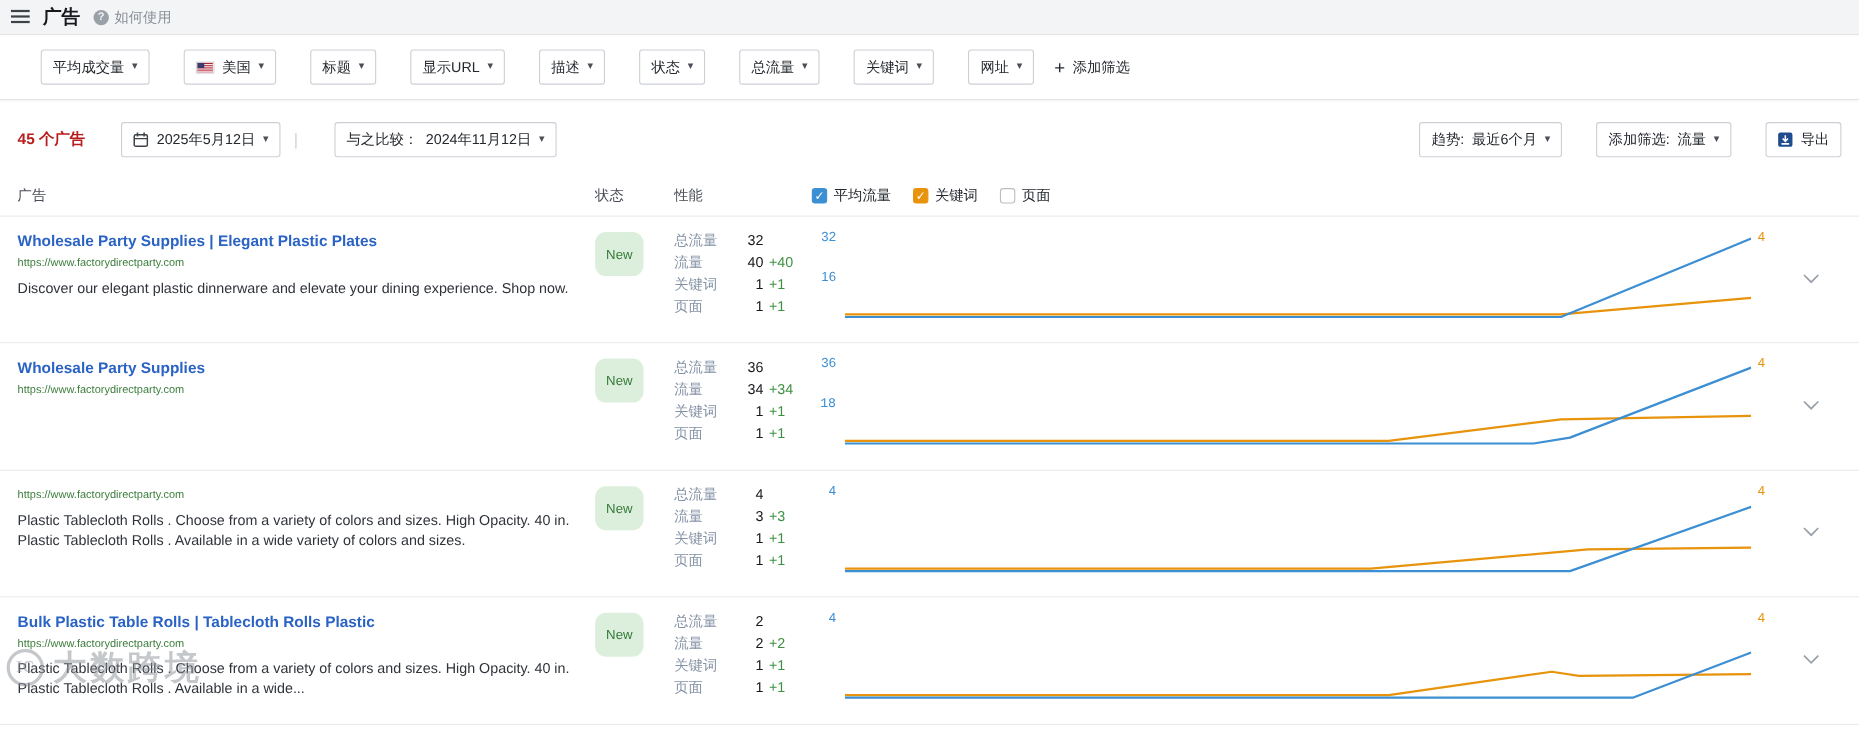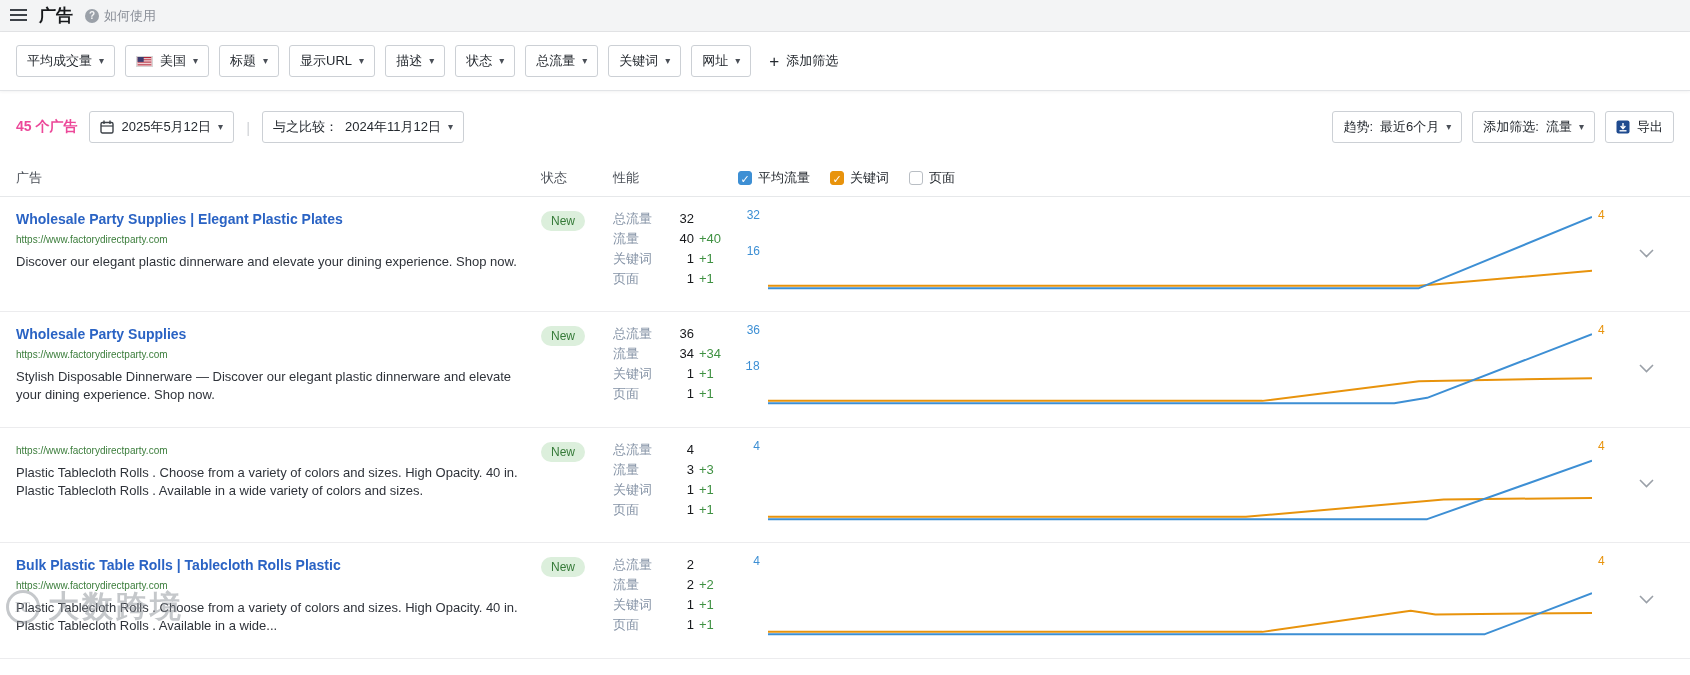--- a/index.html
+++ b/index.html
@@ -1,21 +1,21 @@
 <!DOCTYPE html>
 <html><head>
 <meta charset="utf-8">
 <style>
   * { box-sizing: border-box; margin: 0; padding: 0; }
   html,body { width:1690px; height:675px; overflow:hidden; }
   body {
     font-family: "Liberation Sans", sans-serif;
     color:#24292f; background:#fff; position:relative; font-size:13px;
   }
-  button { font-family: inherit; cursor:pointer; }
+  button { font-family: inherit; cursor:pointer;margin-left:21px; }
 
   
   .topbar { height:32px; background:#f3f4f5; border-bottom:1px solid #e3e4e6;
     display:flex; align-items:center; padding:0 10px; gap:12px; }
   .hamburger { width:17px; height:13px; position:relative; display:inline-block; cursor:pointer; }
   .hamburger i { position:absolute; left:0; top:0; width:17px; height:2px; background:#3d4248;
     box-shadow:0 5px 0 #3d4248, 0 10px 0 #3d4248; }
   .page-title { font-size:17px; font-weight:700; color:#17191c; }
   .help { display:flex; align-items:center; gap:5px; color:#8a8f98; font-size:13px; cursor:pointer; }
   .help-icon { width:14px; height:14px; border-radius:50%; background:#9aa0a8; color:#f3f4f5;
@@ -28,21 +28,21 @@
   .filter-btn, .btn { border:1px solid #ccd0d5; border-radius:3px; background:#fff;
     padding:6px 10px; font-size:13px; color:#24292f; display:inline-flex; align-items:center; gap:7px; }
   .caret { font-size:10px; color:#4a4f57; line-height:1; }
   .flag svg { display:block; border:1px solid #d6d6d6; }
   .add-filter { border:none; background:none; display:inline-flex; align-items:center; gap:7px;
     font-size:13px; color:#24292f; margin-left:8px; }
   .plus { font-size:17px; line-height:1; color:#24292f; font-weight:400; }
 
   
   .toolbar { display:flex; align-items:center; padding:20px 16px 16px; gap:12px; }
-  .count { font-size:14px; font-weight:700; color:#ec4899; white-space:nowrap; }
+  .count { font-size:14px; font-weight:700; color:#b91c1c; white-space:nowrap; }
   .sep { color:#d0d3d7; font-size:15px; }
   .toolbar-right { margin-left:auto; display:flex; gap:10px; }
   .cal-icon svg, .export-icon svg { display:block; }
 
   
   .thead { display:grid; grid-template-columns:525px 72px 125px 1fr 56px;
     padding:0 16px; height:38px; align-items:center; border-bottom:1px solid #e6e8ea;
     color:#4a4f57; font-size:13px; }
   .col-toggles { display:flex; align-items:center; gap:20px; }
   .toggle { display:inline-flex; align-items:center; gap:6px; cursor:pointer; color:#24292f; }
@@ -50,21 +50,21 @@
     color:#fff; font-size:11px; line-height:14px; text-align:center; display:inline-block; }
 
   .ad-row { display:grid; grid-template-columns:525px 72px 125px 1fr 56px;
     padding:10px 16px 12px; border-bottom:1px solid #ececee; min-height:112px; }
   .ad-cell { padding-top:2px; }
   .ad-title { color:#2a63c4; font-size:14px; line-height:20px; text-decoration:none; display:inline-block; cursor:pointer;font-weight:bold; }
   .ad-url { color:#3b7d3b; font-size:10px; line-height:20px; margin-top:1px; }
   .ad-desc { color:#2f333a; font-size:13px; line-height:18px; margin-top:3px; max-width:512px; }
   .status-cell { padding-top:4px; }
   .pill { display:inline-block; background:#dcefdc; color:#357a38; font-size:12px;
-    padding:2px 10px; border-radius:10px; line-height:16px; }
+    padding:12px 10px; border-radius:10px; line-height:16px; }
   .metrics { padding-top:2px; }
   .metric-line { display:flex; align-items:baseline; font-size:13px; line-height:20px; width:118px; }
   .m-label { color:#8593a6; }
   .m-value { margin-left:auto; color:#17191c; text-align:right; min-width:22px; }
   .m-delta { color:#3f9142; width:32px; margin-left:5px; }
   .chart-cell { display:flex; position:relative; padding:2px 0 8px; }
   .axis-left { width:30px; position:relative; }
   .axis-left span { position:absolute; right:8px; color:#3d8fd4; font-size:12px; line-height:12px; }
   .axis-right { width:26px; position:relative; }
   .axis-right span { position:absolute; left:6px; color:#e8930c; font-size:12px; line-height:12px; }
@@ -283,21 +283,20 @@
       <svg width="15" height="9" viewBox="0 0 15 9">
         <polyline points="1,1 7.5,7.5 14,1" fill="none" stroke="#9aa0a8" stroke-width="1.6"></polyline>
       </svg>
     </div>
   </div>
 
   <div class="ad-row">
     <div class="ad-cell">
       <a class="ad-title">Wholesale Party Supplies</a>
       <div class="ad-url">https://www.factorydirectparty.com</div>
-      <div class="ad-desc">Stylish Disposable Dinnerware — Discover our elegant plastic dinnerware and elevate your dining experience. Shop now.</div>
     </div>
     <div class="status-cell">
       <span class="pill">New</span>
     </div>
     <div class="metrics">
         <div class="metric-line">
           <span class="m-label">总流量</span>
           <span class="m-value">36</span>
           <span class="m-delta"></span>
         </div>

